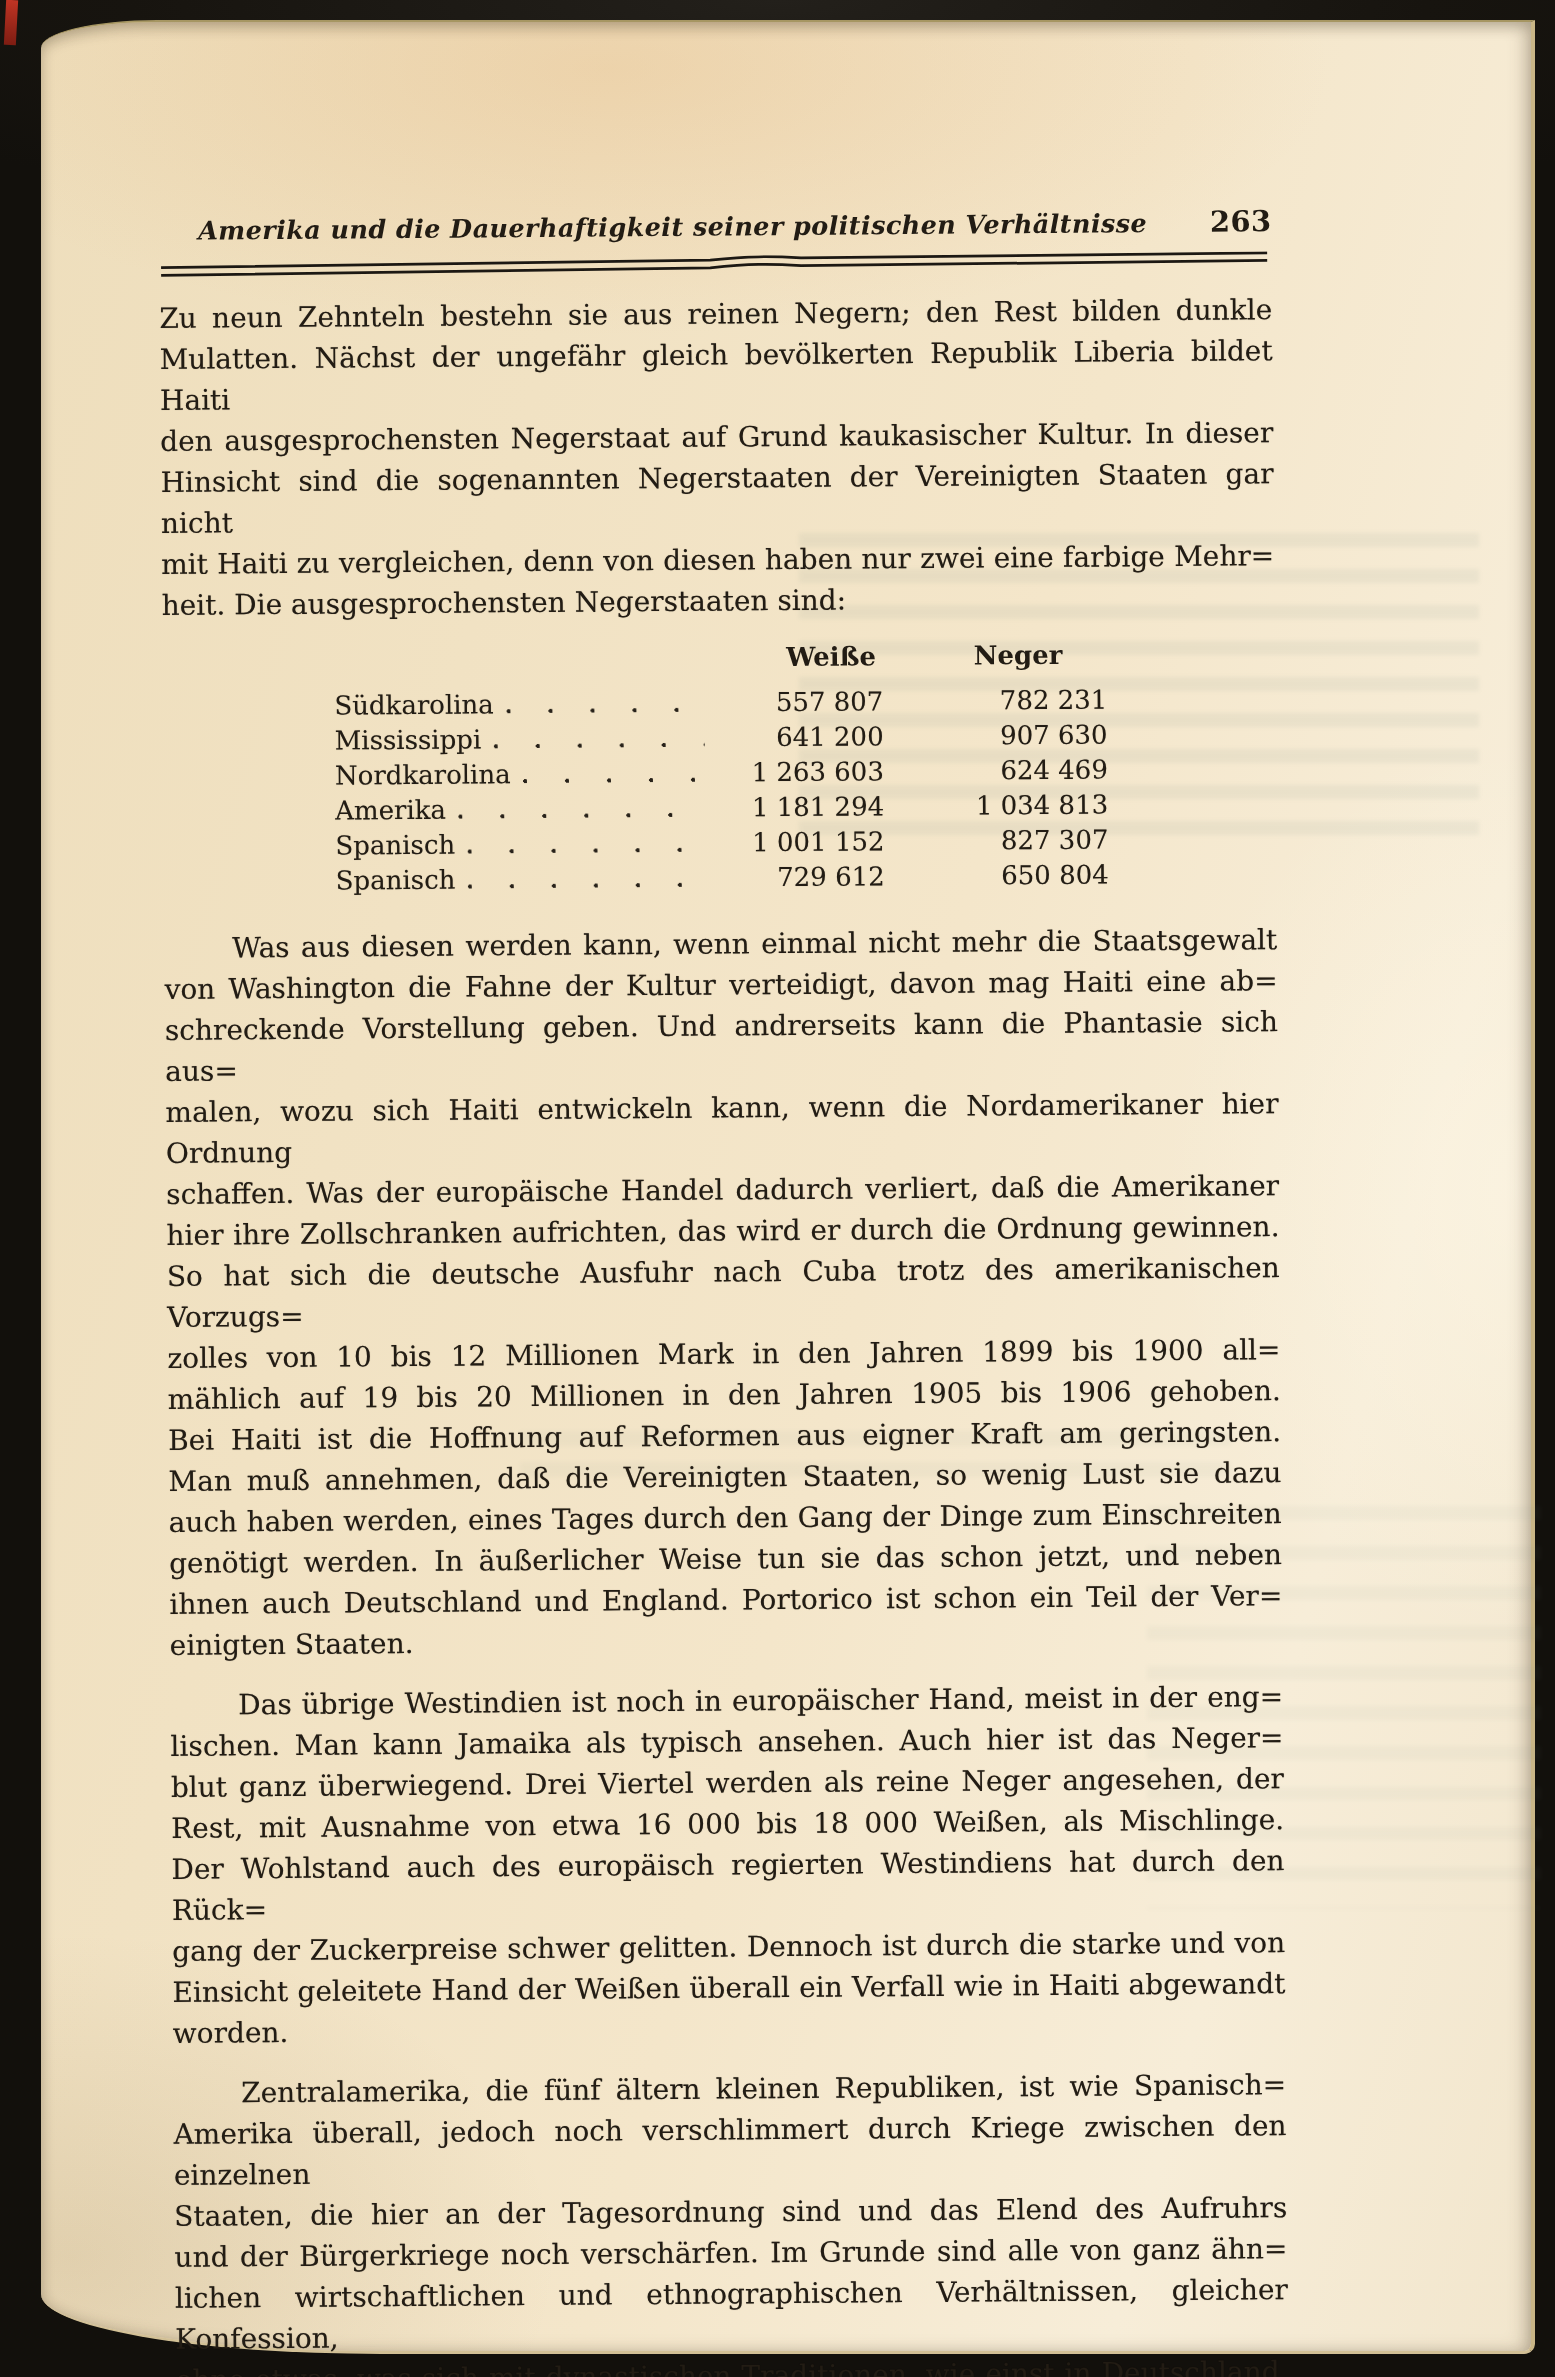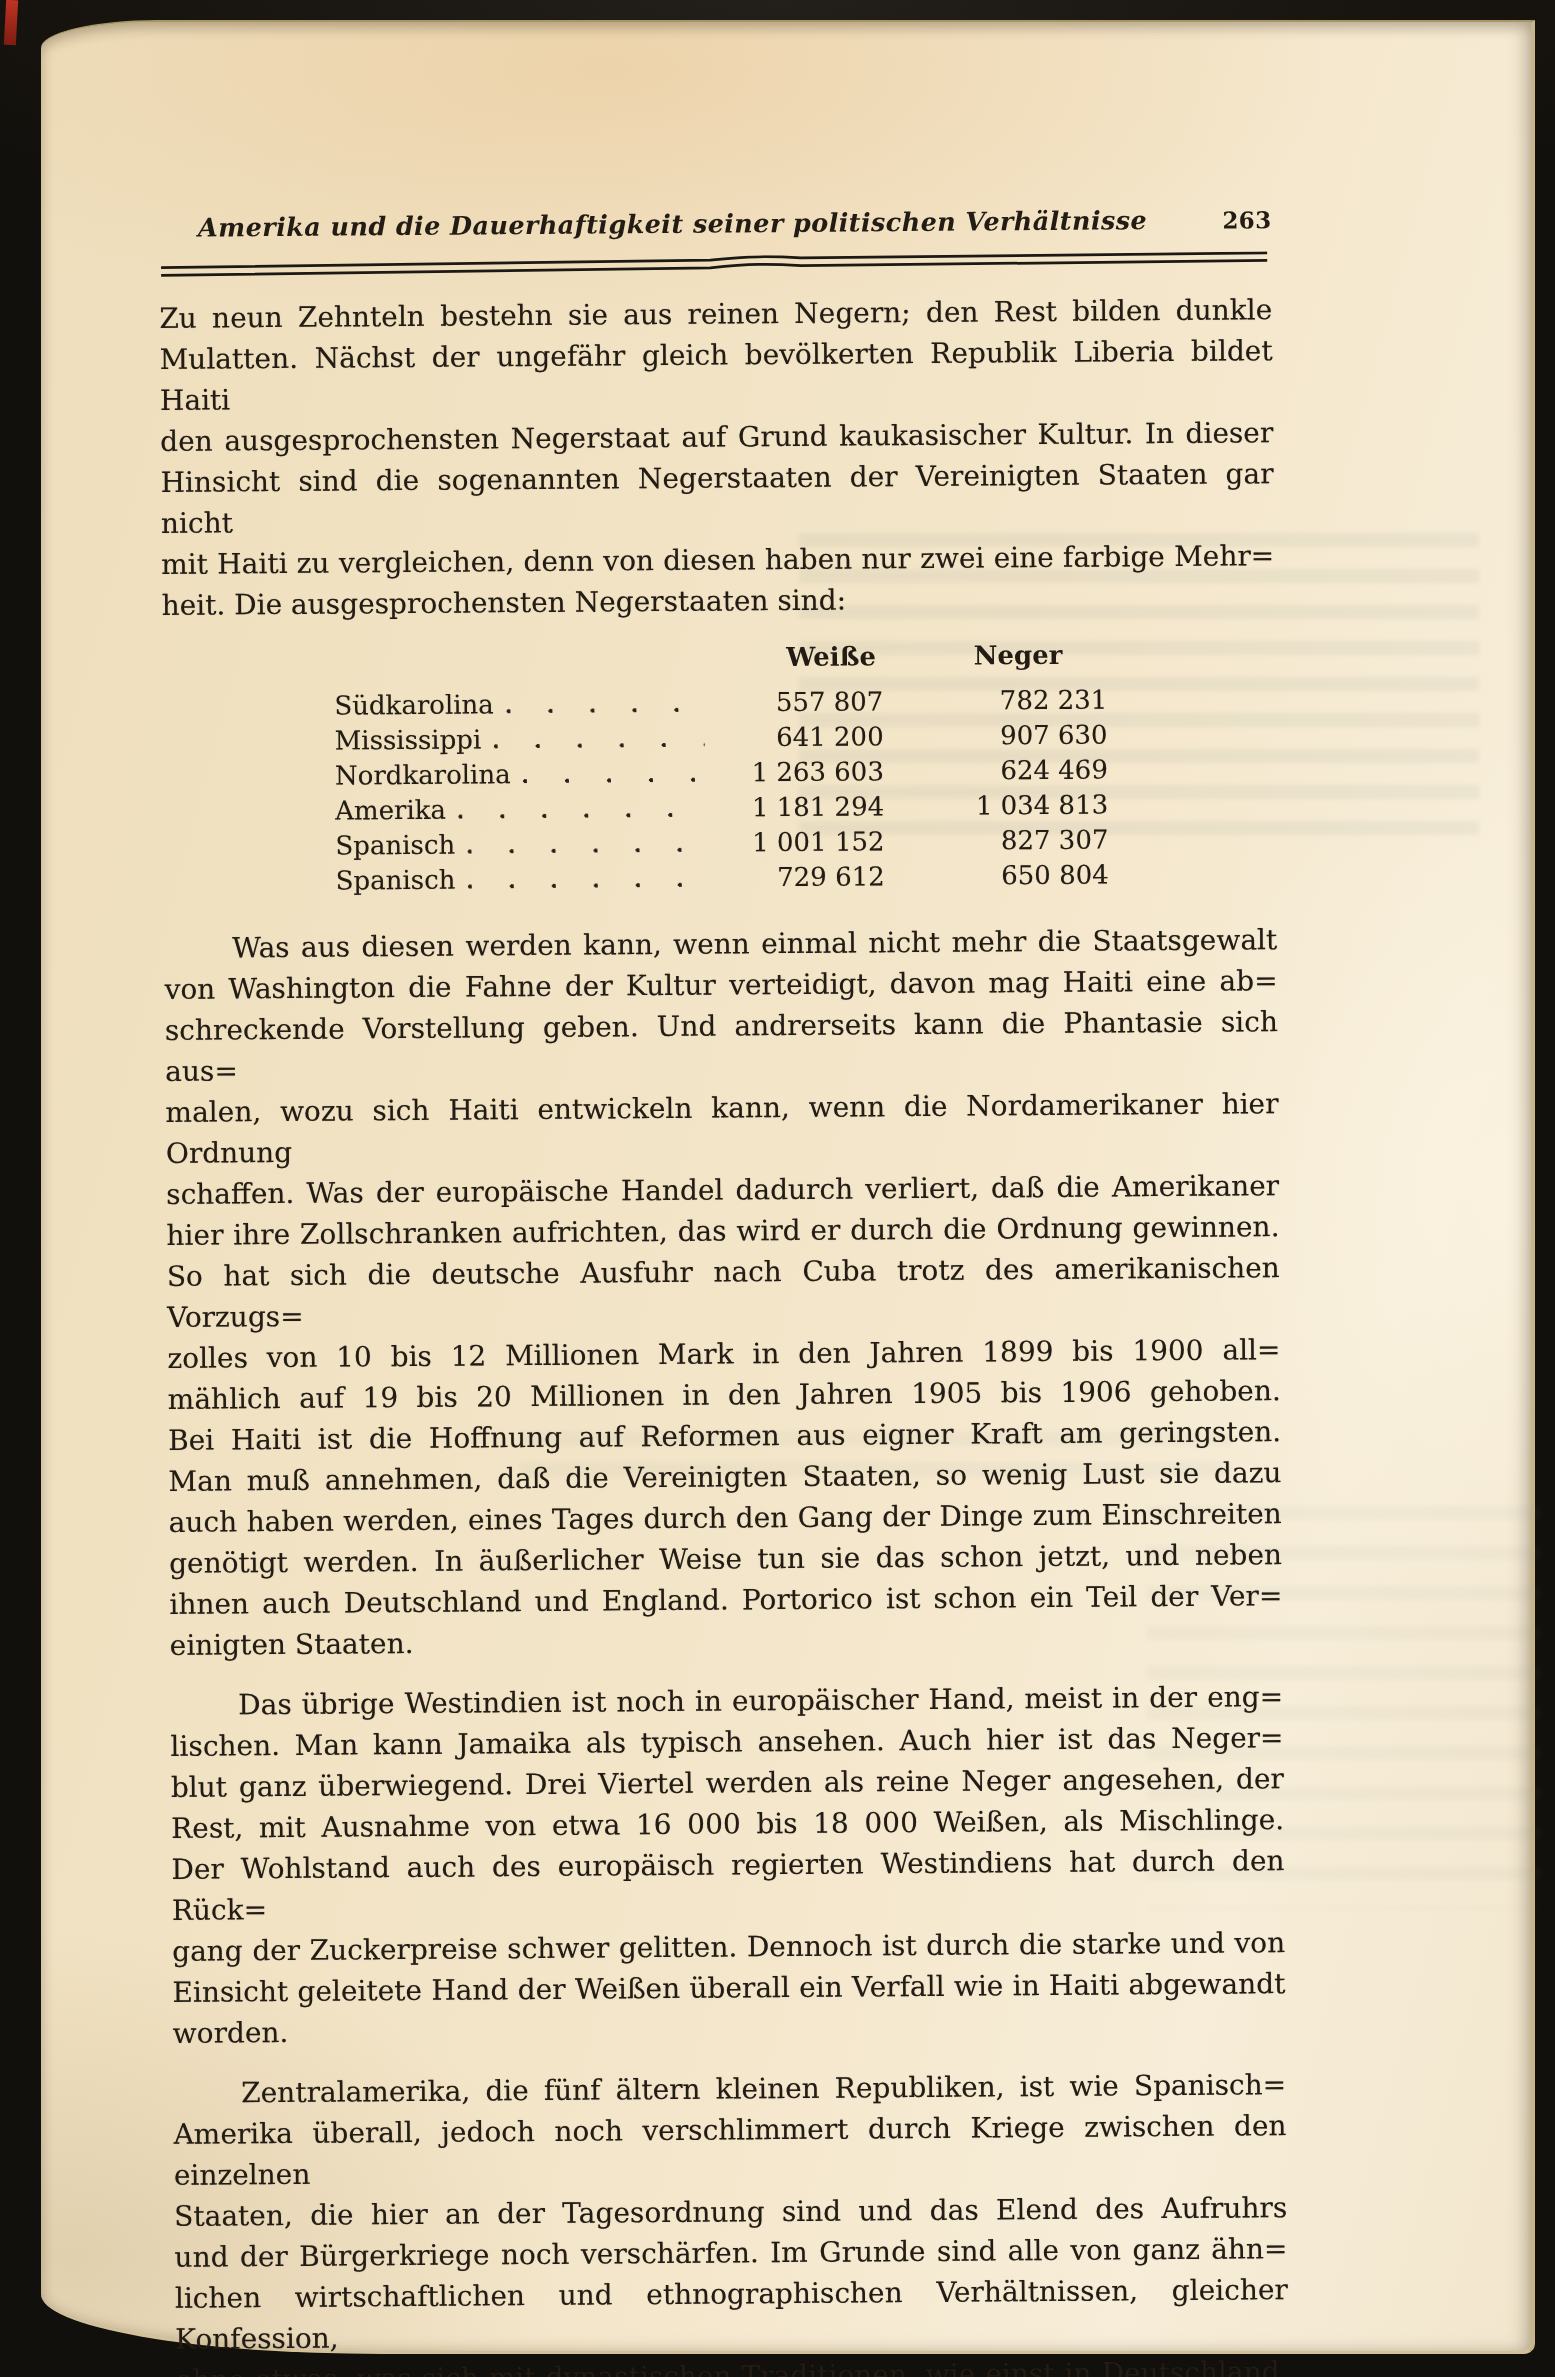--- a/index.html
+++ b/index.html
@@ -34,21 +34,21 @@
     transform:rotate(-0.45deg);
     transform-origin:50% 0;
     color:#221c14;
   }
   .running-header{
     position:absolute; left:116px; top:186px; width:1113px;
     display:flex; align-items:baseline;
     font-size:25.5px; letter-spacing:0.4px; white-space:nowrap;
   }
   .rh-title{flex:1; text-align:center; font-weight:bold; font-style:italic;}
-  .rh-num{width:85px; text-align:right; font-weight:bold; font-size:23px; font-style:normal;}
+  .rh-num{width:85px; text-align:right; font-weight:bold; font-size:29px; font-style:normal;}
   .rule{position:absolute; left:114px; top:233px;}
   .body{
     position:absolute; left:116px; top:271px; width:1113px;
     font-size:28px; line-height:41px;
     text-rendering:optimizeLegibility;
   }
   .line{
     text-align:justify; text-align-last:justify;
     white-space:normal;
     text-shadow:0 0 0.8px rgba(30,24,16,0.45);

